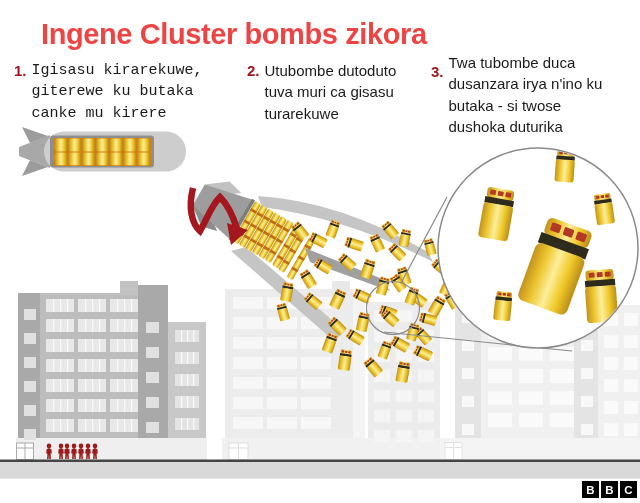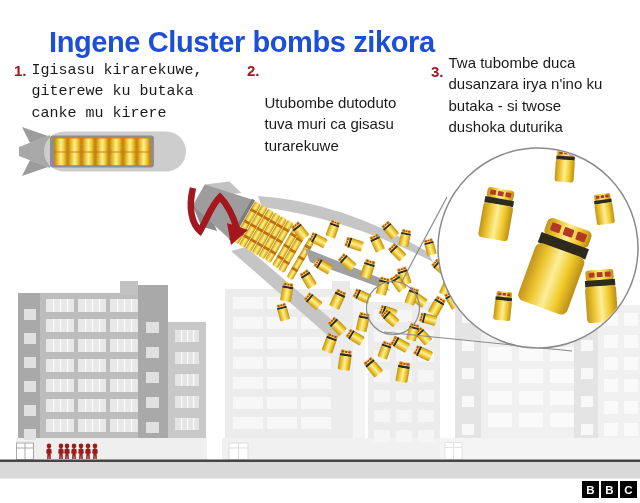--- a/index.html
+++ b/index.html
@@ -1,23 +1,23 @@
 <!DOCTYPE html>
 <html><head>
 <meta charset="utf-8">
 <style>
   html,body{margin:0;padding:0;background:#fff;}
   body{font-family:"Liberation Sans",sans-serif;}
   .stage{position:relative;width:640px;height:503px;overflow:hidden;background:#fff;}
-  .title{position:absolute;left:33px;top:10px;margin:16px;font-size:29px;font-weight:700;color:#1d4ed8;letter-spacing:-0.4px;}
+  .title{position:absolute;left:33px;top:10px;margin:8px;font-size:29px;font-weight:700;color:#ef4444;letter-spacing:-0.4px;}
   .step{position:absolute;display:flex;gap:5px;font-size:15px;line-height:1.42;color:#1a1a1a;}
   .step .num{font-weight:700;}
   .step .txt{display:inline-block;}
   #step1{left:14px;top:60px;} #step1 .txt{width:185px;font-family:Liberation Mono, monospace;}
-  #step2{left:247px;top:60px;} #step2 .txt{width:134px;margin-top:32px;}
+  #step2{left:247px;top:60px;} #step2 .txt{width:134px;}
   #step3{left:431px;top:52px;} #step3 .num{margin-top:9px;} #step3 .txt{width:170px;}
   svg{position:absolute;left:0;top:0;}
   .bbc{position:absolute;right:3px;bottom:5px;display:flex;gap:2px;}
   .bbc .sq{width:17px;height:17px;background:#000;color:#fff;font-weight:700;font-size:11.5px;display:flex;align-items:center;justify-content:center;}
 </style>
 </head>
 <body>
 
 <div class="stage">
 

